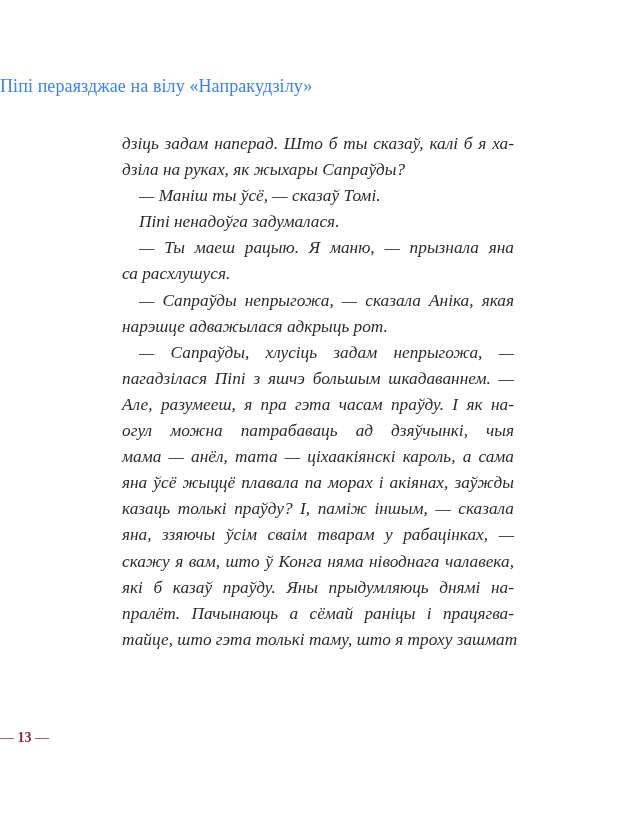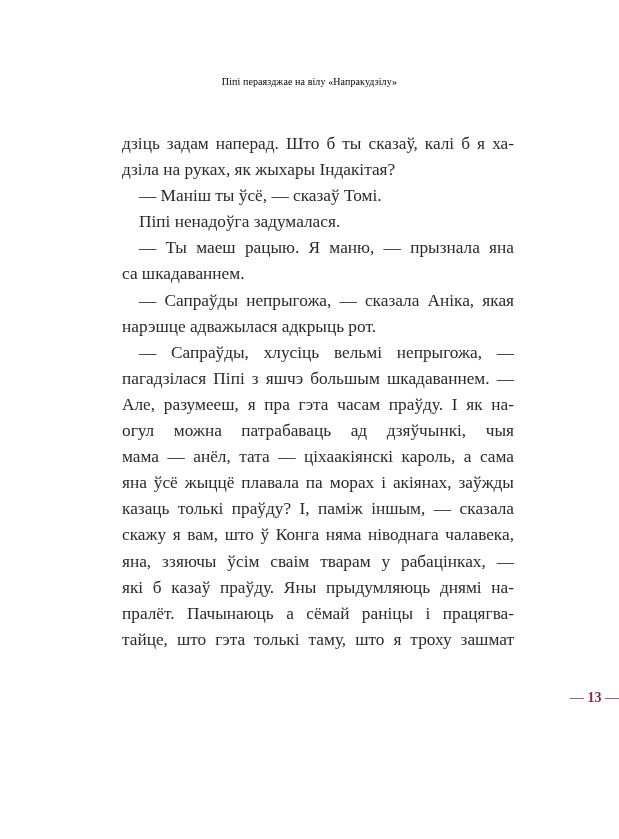--- a/index.html
+++ b/index.html
@@ -1,59 +1,59 @@
 <!DOCTYPE html>
 <html><head>
 <meta charset="utf-8">
 <style>
   html, body { margin:0; padding:0; }
   body {
     width:619px; height:839px; background:#ffffff; position:relative; overflow:hidden;
     font-family:"Liberation Serif","DejaVu Serif",serif; color:#2a2a2a;
   }
   .running-head {
-    position:absolute; top:76px; left:0; width:619px; text-align:center;
-    font-size:10px; color:#000000; letter-spacing:0.1px;
+    position:absolute; top:76px; left:0; width:619px; 
+    font-size:18px; color:#3b82f6; letter-spacing:0.1px;
   }
   .body-text {
     position:absolute; top:131px; left:122px; width:392px;
     font-size:17.3px; line-height:26.1px;
   }
-  .line { white-space:nowrap; height:26.1px; }
+  .line { white-space:nowrap; height:26.1px;font-style:italic; }
   .line.j { text-align:justify; text-align-last:justify; }
   .line.ind { padding-left:17px; }
   .folio {
-    position:absolute; top:690px; left:0; width:619px; text-align:right;
+    position:absolute; top:730px; left:0; width:619px; text-align:left;
     font-size:14px; color:#8a2a38;
   }
   .folio b { font-weight:bold; }
 </style>
 </head>
 <body>
 
 <div class="running-head">Піпі пераязджае на вілу «Напракудзілу»</div>
 
 <div class="body-text" id="body-text">
     <div class="line j">дзіць задам наперад. Што б ты сказаў, калі б я ха-</div>
-    <div class="line">дзіла на руках, як жыхары Індакітая?</div>
+    <div class="line">дзіла на руках, як жыхары Сапраўды?</div>
     <div class="line ind">— Маніш ты ўсё, — сказаў Томі.</div>
     <div class="line ind">Піпі ненадоўга задумалася.</div>
     <div class="line j ind">— Ты маеш рацыю. Я маню, — прызнала яна</div>
-    <div class="line">са шкадаваннем.</div>
+    <div class="line">са расхлушуся.</div>
     <div class="line j ind">— Сапраўды непрыгожа, — сказала Аніка, якая</div>
     <div class="line">нарэшце адважылася адкрыць рот.</div>
-    <div class="line j ind">— Сапраўды, хлусіць вельмі непрыгожа, —</div>
+    <div class="line j ind">— Сапраўды, хлусіць задам непрыгожа, —</div>
     <div class="line j">пагадзілася Піпі з яшчэ большым шкадаваннем. —</div>
     <div class="line j">Але, разумееш, я пра гэта часам праўду. І як на-</div>
     <div class="line j">огул можна патрабаваць ад дзяўчынкі, чыя</div>
     <div class="line j">мама — анёл, тата — ціхаакіянскі кароль, а сама</div>
     <div class="line j">яна ўсё жыццё плавала па морах і акіянах, заўжды</div>
     <div class="line j">казаць толькі праўду? І, паміж іншым, — сказала</div>
+    <div class="line j">яна, ззяючы ўсім сваім тварам у рабацінках, —</div>
     <div class="line j">скажу я вам, што ў Конга няма ніводнага чалавека,</div>
-    <div class="line j">яна, ззяючы ўсім сваім тварам у рабацінках, —</div>
     <div class="line j">які б казаў праўду. Яны прыдумляюць днямі на-</div>
     <div class="line j">пралёт. Пачынаюць а сёмай раніцы і працягва-</div>
     <div class="line j">тайце, што гэта толькі таму, што я троху зашмат</div>
   </div>
 
 <div class="folio">
   <span>—</span>
   <b>13</b>
   <span>—</span>
 </div>

